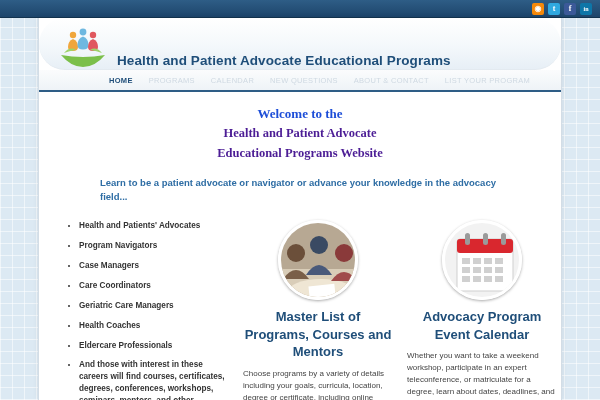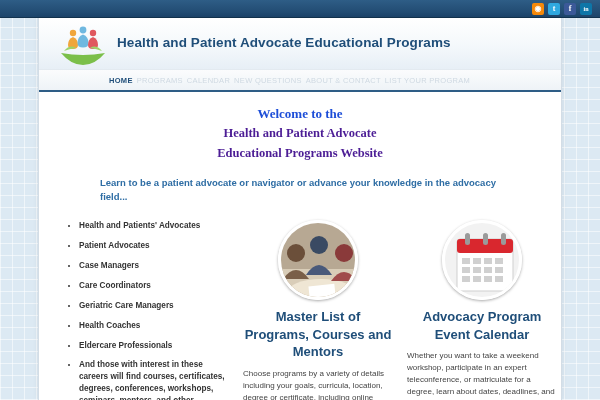--- a/index.html
+++ b/index.html
@@ -47,21 +47,21 @@
     border-right: 1px solid #d3dde6;
     box-shadow: 0 0 6px rgba(0,0,0,0.08);
   }
 
   
   .banner {
     position: relative;
     height: 52px;
     background: linear-gradient(to bottom, #ffffff 0%, #f4f8fb 55%, #e7eff6 100%);
     border-bottom: 1px solid #e3eaf0;
-    display: flex; align-items: center;
+    display: flex; align-items: flex-end; border-radius: 26px;
   }
   .logo {
     width: 56px; height: 46px; margin-left: 16px;
     position: relative; flex: none;
   }
   .logo svg { display: block; }
   .banner-text { margin-left: 6px; }
   .banner-title {
     color: #1f4e79; font-weight: bold; font-size: 13.5px;
     letter-spacing: 0.1px; line-height: 1.1;
@@ -72,21 +72,21 @@
     margin-top: 4px;
   }
 
   
   .nav {
     height: 22px;
     background: linear-gradient(to bottom, #fbfcfd 0%, #eef3f7 100%);
     border-bottom: 2px solid #2e5d86;
     display: flex; align-items: center;
     padding-left: 70px;
-    gap: 4px;
+    gap: 16px;
     overflow: hidden;
   }
   .nav-item {
     font-size: 7.5px; color: #cfd9e2; letter-spacing: 0.3px;
     white-space: nowrap;
   }
   .nav-item.active { color: #1f4e79; font-weight: bold; }
 
   
   .content { padding: 14px 22px 0 22px; }
@@ -197,21 +197,21 @@
         <div class="w2">Educational Programs Website</div>
       </div>
 
       <div class="tagline">Learn to be a patient advocate or navigator or advance your knowledge in the advocacy field...</div>
 
       <div class="columns">
 
         <div class="col-left">
           <ul class="bullets">
             <li>Health and Patients' Advocates</li>
-            <li>Patient Advocates</li>
+            <li>Program Navigators</li>
             <li>Case Managers</li>
             <li>Care Coordinators</li>
             <li>Geriatric Care Managers</li>
             <li>Health Coaches</li>
             <li>Eldercare Professionals</li>
             <li>And those with interest in these careers will find courses, certificates, degrees, conferences, workshops, seminars, mentors, and other educational opportunities listed here.</li>
           </ul>
         </div>
 
         <div class="col-mid">

